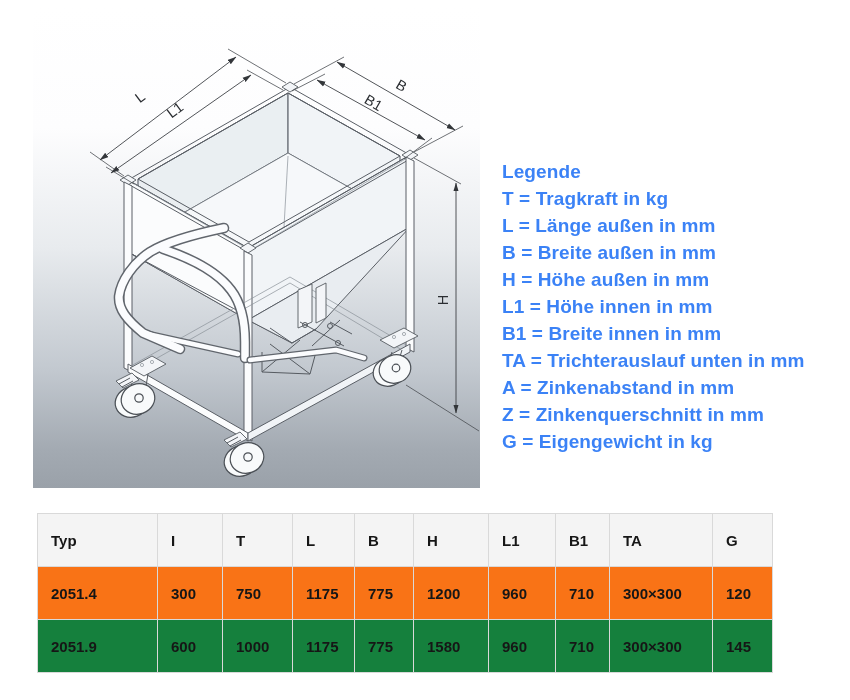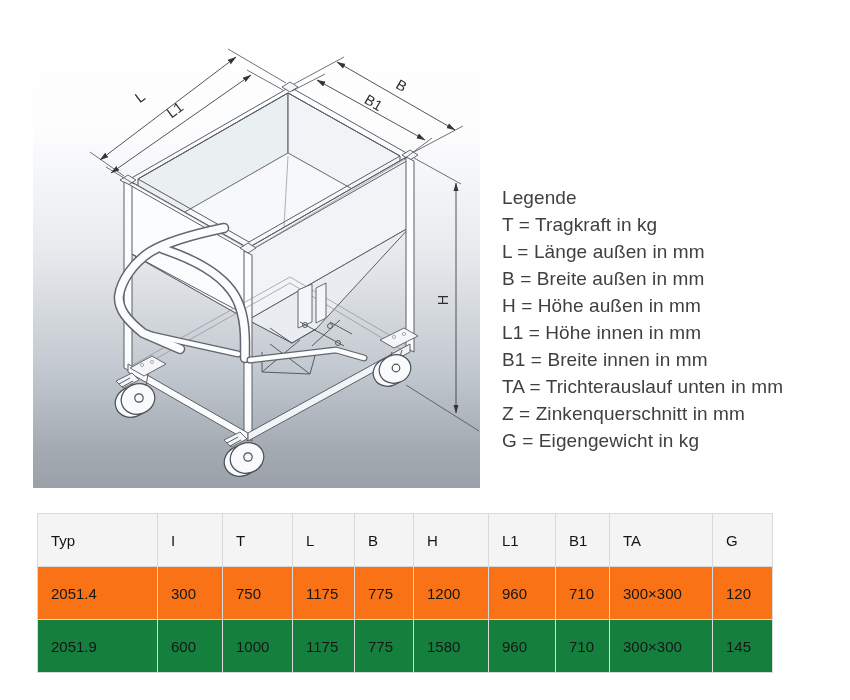--- a/index.html
+++ b/index.html
@@ -22,30 +22,30 @@
   .ext { stroke:#4a4e53; stroke-width:0.8; fill:none; }
   .dimlabel { font-family:"Liberation Sans",sans-serif; font-size:14.5px; fill:#2b2e32; }
   .tube-o  { fill:none; stroke:#61666d; stroke-width:10.5; stroke-linecap:round; stroke-linejoin:round; }
   .tube-i  { fill:none; stroke:#fbfcfe; stroke-width:7.5;  stroke-linecap:round; stroke-linejoin:round; }
   .tube-o2 { fill:none; stroke:#61666d; stroke-width:7;   stroke-linecap:round; stroke-linejoin:round; }
   .tube-i2 { fill:none; stroke:#fbfcfe; stroke-width:4.5; stroke-linecap:round; stroke-linejoin:round; }
   .wheel { fill:#f8fafb; stroke:#4b5056; stroke-width:1.2; }
   .mech  { stroke:#565b61; stroke-width:1; fill:none; stroke-linejoin:round; }
 
   
-  .legend { position:absolute; left:502px; top:184px; color:#404040;
-            font-size:19px; line-height:27px; letter-spacing:0.1px; }
+  .legend { position:absolute; left:502px; top:158px; color:#3b82f6;
+            font-size:19px; line-height:27px; letter-spacing:0.1px;font-weight:bold; }
   .legend div { white-space:nowrap; }
 
   
   .spec-table { position:absolute; left:37px; top:513px; border-collapse:collapse;
                 table-layout:fixed; width:735px; font-size:15px; color:#161616; }
   .spec-table th, .spec-table td {
     border:1px solid #d9d9d9; padding:0 0 0 13px; text-align:left;
-    font-weight:400; height:52px; vertical-align:middle; overflow:hidden;
+    font-weight:700; height:52px; vertical-align:middle; overflow:hidden;
   }
   .spec-table thead tr { background:#f4f4f4; }
   .spec-table tbody tr:nth-child(1) { background:#f97316; }
   .spec-table tbody tr:nth-child(2) { background:#15803d; }
 </style>
 </head>
 <body>
 
 <div class="drawing-wrap">
 <svg width="447" height="480" viewBox="33 8 447 480" xmlns="http://www.w3.org/2000/svg">
@@ -186,20 +186,21 @@
 
 <div class="legend">
   <div>Legende</div>
   <div>T = Tragkraft in kg</div>
   <div>L = Länge außen in mm</div>
   <div>B = Breite außen in mm</div>
   <div>H = Höhe außen in mm</div>
   <div>L1 = Höhe innen in mm</div>
   <div>B1 = Breite innen in mm</div>
   <div>TA = Trichterauslauf unten in mm</div>
+  <div>A = Zinkenabstand in mm</div>
   <div>Z = Zinkenquerschnitt in mm</div>
   <div>G = Eigengewicht in kg</div>
 </div>
 
 <table class="spec-table">
   <colgroup>
     <col style="width:120px">
       <col style="width:65px">
       <col style="width:70px">
     <col style="width:62px">

